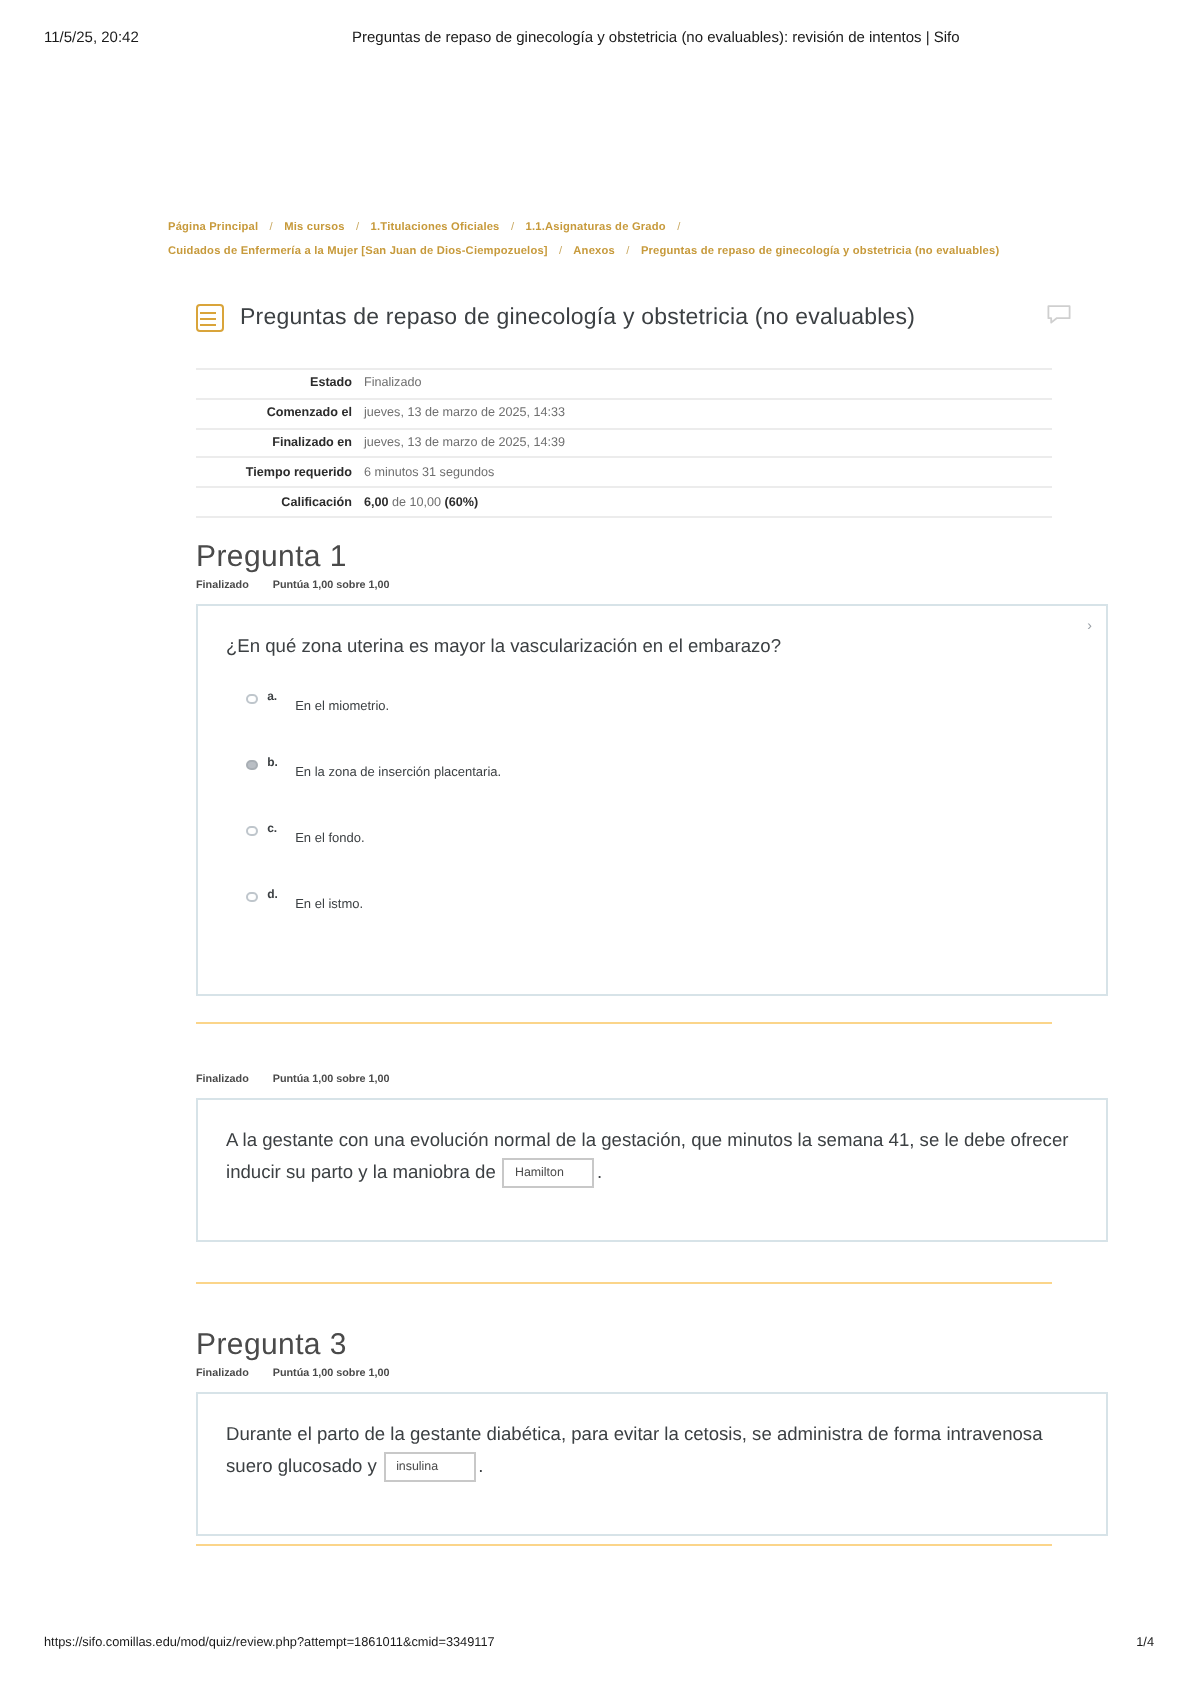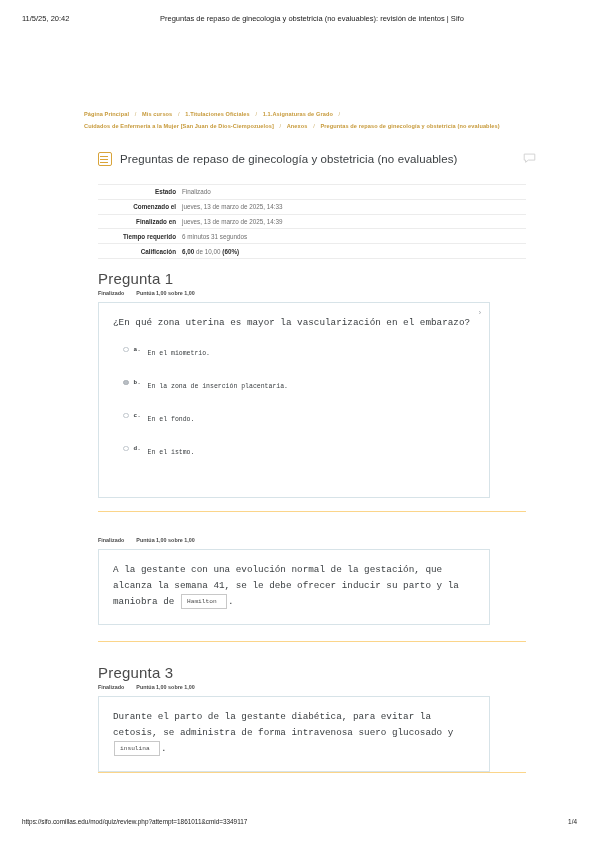--- a/index.html
+++ b/index.html
@@ -28,21 +28,21 @@
     color: #1a1a1a;
   }
   .print-header .ph-date {
     position: absolute;
     left: 22px;
     top: 0;
     white-space: nowrap;
   }
   .print-header .ph-title {
     position: absolute;
-    left: 160px;
+    left: 176px;
     top: 0;
     white-space: nowrap;
   }
 
   
   .breadcrumb {
     position: absolute;
     top: 108px;
     left: 84px;
     width: 430px;
@@ -137,21 +137,21 @@
   }
   .summary td {
     text-align: left;
     padding: 3.4px 0;
     color: #6f6f6f;
     white-space: nowrap;
   }
   .summary td .strong { color: #2b2b2b; font-weight: bold; }
 
   
-  .q-block { position: absolute; left: 98px; width: 392px; }
+  .q-block { position: absolute; left: 98px; width: 456px; }
   #q1 { top: 270px; }
   #q2 { top: 534px; }
   #q3 { top: 664px; }
 
   .q-title {
     font-size: 15px;
     font-weight: 400;
     color: #4a4a4a;
     margin: 0;
     letter-spacing: 0.2px;
@@ -166,21 +166,20 @@
   }
   .q-meta .state { font-weight: bold; }
   .q-meta .marks { font-weight: bold; }
 
   .q-card {
     margin-top: 6px;
     border: 0.7px solid #d7e3e8;
     background: #ffffff;
     position: relative;
     padding: 12px 14px 14px 14px;
-    font-family: Liberation Mono, monospace;
   }
   .q-card.q1 { min-height: 178px; padding-bottom: 20px; }
   .q-card.q2, .q-card.q3 { min-height: 72px; }
 
   .q-flag {
     position: absolute;
     right: 7px;
     top: 7px;
     font-size: 7px;
     color: #9aa0a6;
@@ -371,21 +370,21 @@
 
 <div class="divider" id="div1"></div>
 
 <section class="q-block" id="q2">
   <div class="q-meta">
     <span class="state">Finalizado</span>
     <span class="marks">Puntúa 1,00 sobre 1,00</span>
   </div>
   <div class="q-card q2">
     <p class="q-text">
-      <span>A la gestante con una evolución normal de la gestación, que alcanza la semana 41, se le debe ofrecer inducir su parto y la maniobra de</span>
+      <span>A la gestante con una evolución normal de la gestación, que minutos la semana 41, se le debe ofrecer inducir su parto y la maniobra de</span>
       <span class="gap">Hamilton</span><span>.</span>
     </p>
   </div>
 </section>
 
 <div class="divider" id="div2"></div>
 
 <section class="q-block" id="q3">
   <h2 class="q-title">Pregunta 3</h2>
   <div class="q-meta">

